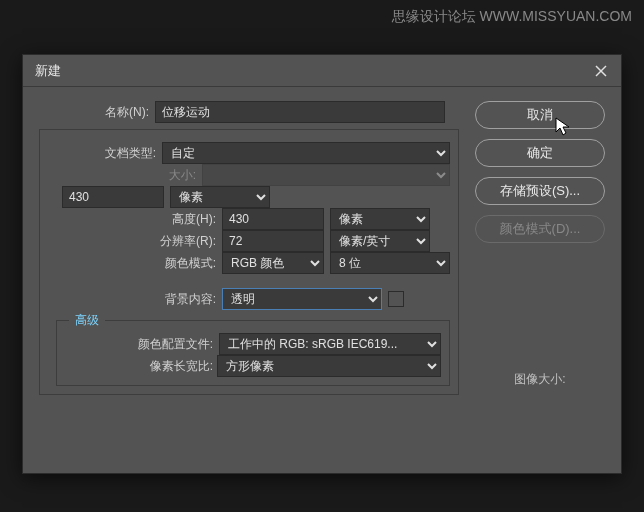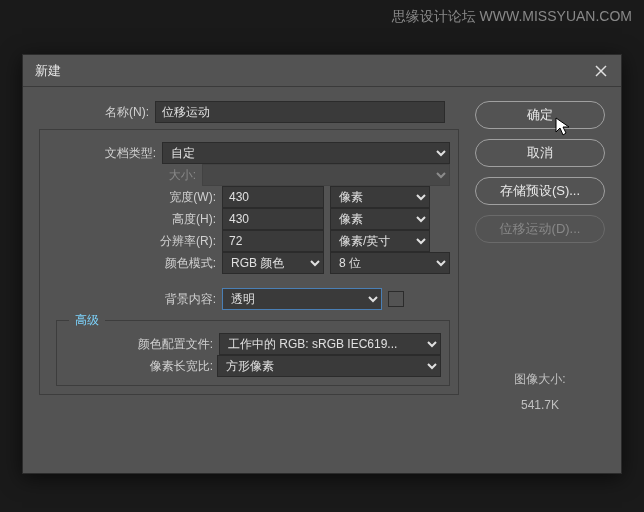--- a/index.html
+++ b/index.html
@@ -148,21 +148,20 @@
       <div class="fieldset" style="border-top:1px solid #3d3d3d">
         <div class="row">
           <span class="lbl" style="width:100px">文档类型:</span>
           <select class="select" style="width:290px;margin-left:6px"><option>自定</option></select>
         </div>
         <div class="row">
           <span class="lbl lbl-dim" style="width:140px">大小:</span>
           <select class="select" style="width:250px;margin-left:6px;opacity:0.4" disabled=""></select>
         </div>
         <div class="row">
-          <span class="lbl" style="width:160px">宽度(W):</span>
           <input class="input" style="width: 102px; margin-left: 6px;" value="430">
           <select class="select" style="width:100px;margin-left:6px"><option>像素</option></select>
         </div>
         <div class="row">
           <span class="lbl" style="width:160px">高度(H):</span>
           <input class="input" style="width: 102px; margin-left: 6px;" value="430">
           <select class="select" style="width:100px;margin-left:6px"><option>像素</option></select>
         </div>
         <div class="row">
           <span class="lbl" style="width:160px">分辨率(R):</span>
@@ -188,28 +187,27 @@
           </div>
           <div class="row" style="margin-bottom:0">
             <span class="lbl" style="width:140px">像素长宽比:</span>
             <select class="select" style="width:256px;margin-left:4px"><option>方形像素</option></select>
           </div>
         </div>
       </div>
     </div>
 
     <div class="btns">
+      <div class="btn">取消</div>
       <div class="btn">确定</div>
-      <div class="btn">取消</div>
       <div class="btn">存储预设(S)...</div>
-      <div class="btn btn-disabled">位移运动(D)...</div>
+      <div class="btn btn-disabled">颜色模式(D)...</div>
     </div>
 
     <div class="imgsize">
       <div>图像大小:</div>
-      <div class="val">541.7K</div>
     </div>
   </div>
 </div>
 
 <svg class="cursor" viewBox="0 0 16 20">
   <path d="M1 1 L1 15 L5 11 L8 18 L11 16 L8 10 L14 10 Z" fill="#fff" stroke="#000" stroke-width="1"></path>
 </svg>
 
 </body></html>

